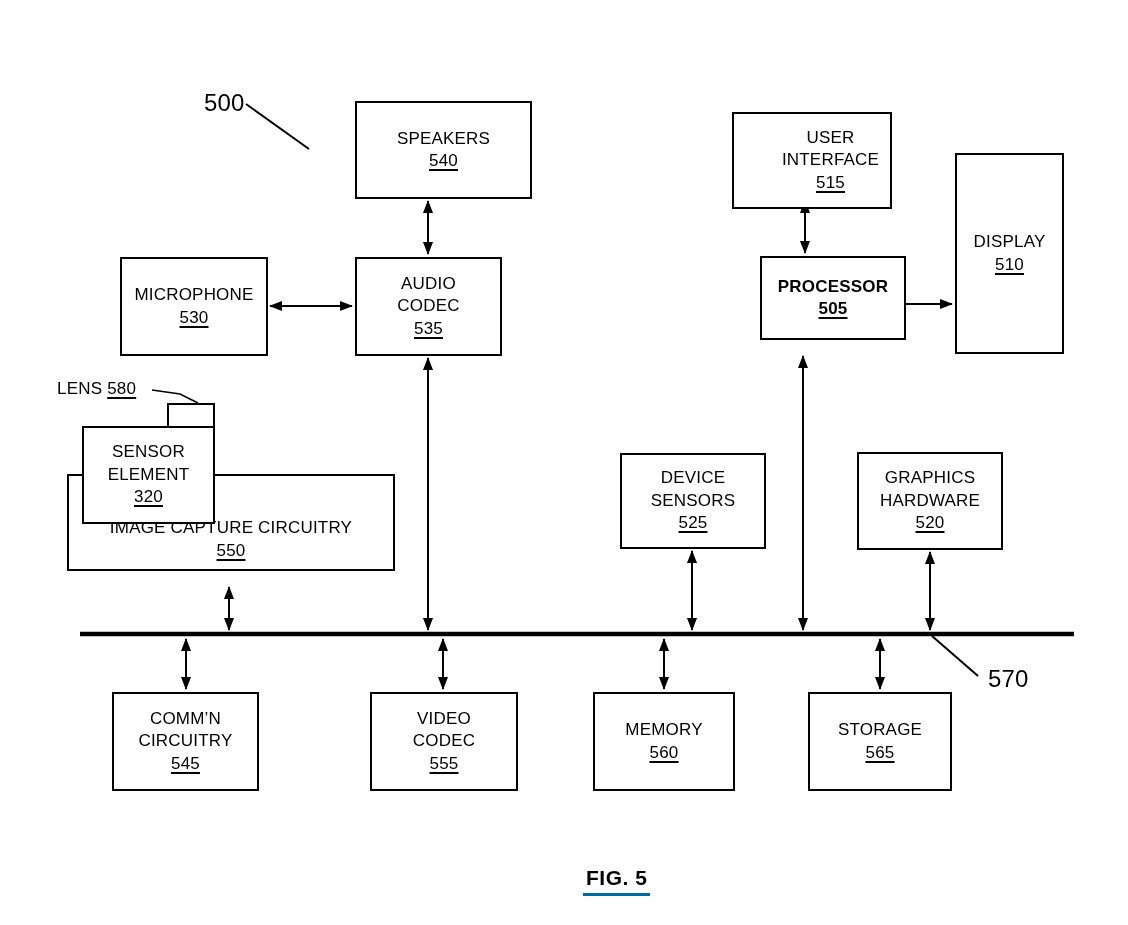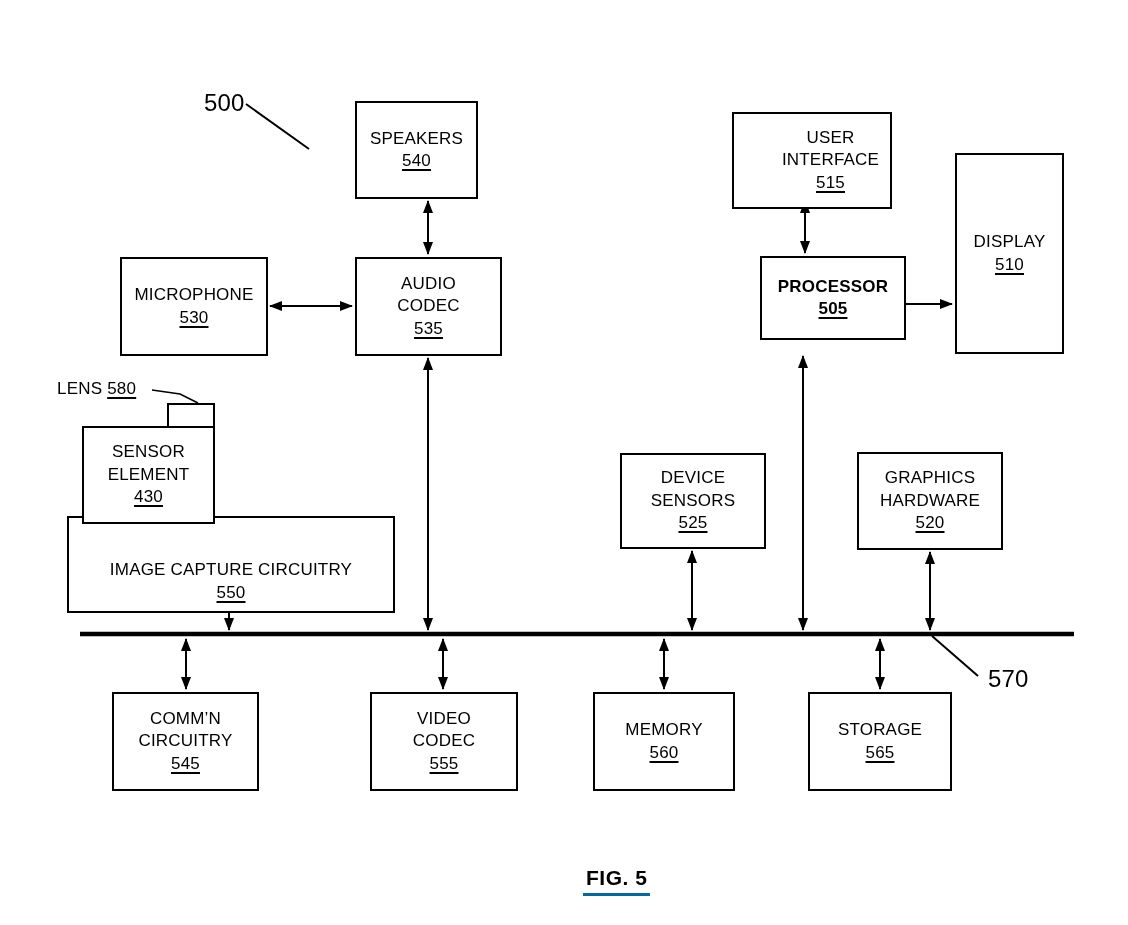--- a/index.html
+++ b/index.html
@@ -104,21 +104,21 @@
     <line x1="932" y1="636" x2="978" y2="676" stroke="#000000" stroke-width="2"></line>
     <polyline points="152,390 180,394 198,403" fill="none" stroke="#000000" stroke-width="1.5"></polyline>
   </svg>
 
   <div class="float-label" style="left:204px; top:89px;">500</div>
   <div class="float-label" style="left:988px; top:665px;text-align:center;">570</div>
   <div class="float-label" style="left:57px; top:379px; font-size:17px;">
     <span>LENS</span><span class="box-ref">580</span>
   </div>
 
-  <div class="box z2" style="left:355px; top:101px; width:123px; height:98px;">
+  <div class="box z2" style="left:355px; top:101px; width:177px; height:98px;">
     <div class="box-label">SPEAKERS</div>
     <div class="box-ref">540</div>
   </div>
 
   <div class="box z2" style="left:732px; top:112px; width:160px; height:97px;padding-left:37px;">
     <div class="box-label">USER
 INTERFACE</div>
     <div class="box-ref">515</div>
   </div>
 
@@ -138,29 +138,29 @@
     <div class="box-ref">535</div>
   </div>
 
   <div class="box z2" style="left:760px; top:256px; width:146px; height:84px;font-weight:bold;">
     <div class="box-label">PROCESSOR</div>
     <div class="box-ref">505</div>
   </div>
 
   <div class="box z1" style="left:167px; top:403px; width:48px; height:25px;"></div>
 
-  <div class="box z2 bottom-anchored" style="left:67px; top:516px; width:328px; height:97px;">
+  <div class="box z2 bottom-anchored" style="left:67px; top:474px; width:328px; height:97px;">
     <div class="box-label">IMAGE CAPTURE CIRCUITRY</div>
     <div class="box-ref">550</div>
   </div>
 
   <div class="box z3" style="left:82px; top:426px; width:133px; height:98px;">
     <div class="box-label">SENSOR
 ELEMENT</div>
-    <div class="box-ref">430</div>
+    <div class="box-ref">320</div>
   </div>
 
   <div class="box z2" style="left:620px; top:453px; width:146px; height:96px;">
     <div class="box-label">DEVICE
 SENSORS</div>
     <div class="box-ref">525</div>
   </div>
 
   <div class="box z2" style="left:857px; top:452px; width:146px; height:98px;">
     <div class="box-label">GRAPHICS

